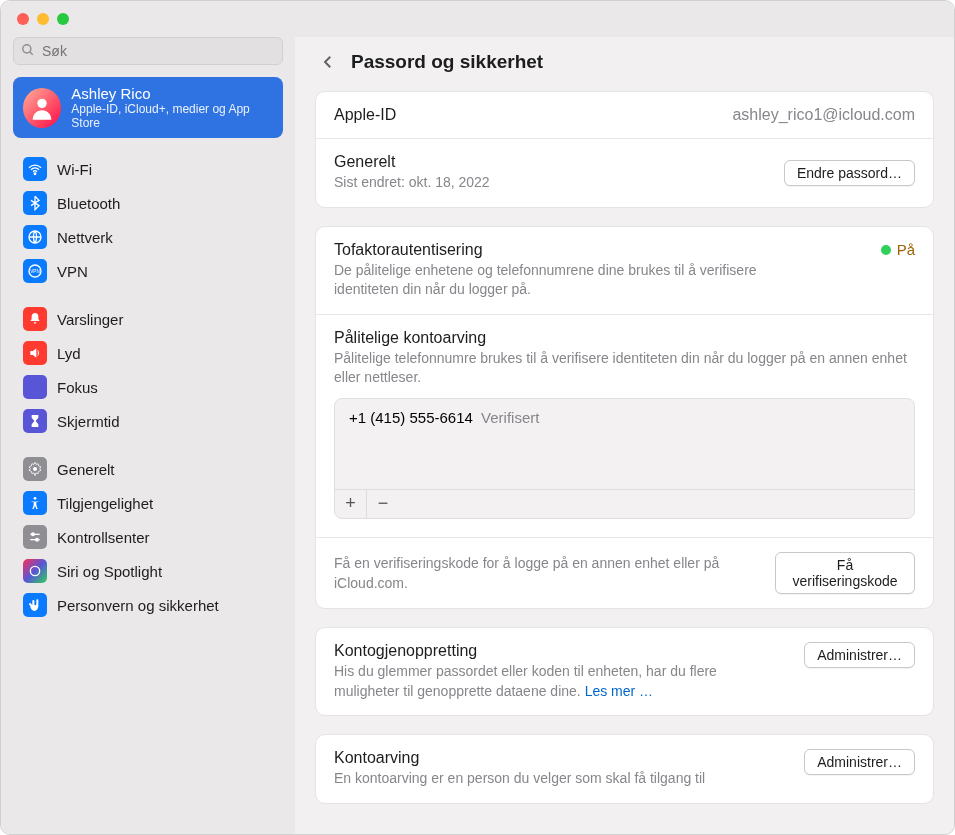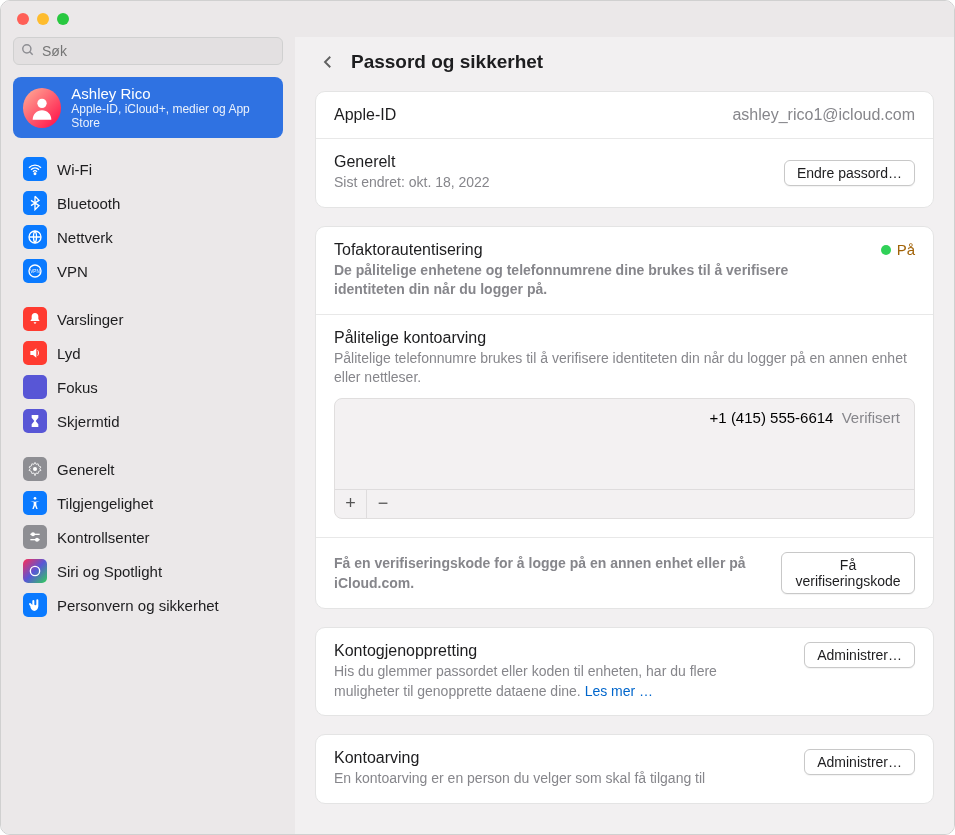--- a/index.html
+++ b/index.html
@@ -129,21 +129,21 @@
 }
 .row {
   padding: 14px 18px;
   border-bottom: 1px solid #e8e8e8;
 }
 .row:last-child { border-bottom: none; }
 .row-line { display:flex; justify-content: space-between; align-items:center; }
 .row-title { font-size: 16px; color: #1d1d1f; }
 .row-value { font-size: 16px; color: #86868b; }
 .row-sub { font-size: 14px; color: #86868b; margin-top: 2px; line-height: 1.4; }
-.row-sub-wide { max-width: 480px; font-weight: bold; }
+.row-sub-wide { max-width: 480px; }
 .btn {
   background: #fff;
   border: 1px solid #c8c8c8;
   border-radius: 6px;
   padding: 4px 12px;
   font-size: 14px;
   color: #1d1d1f;
   cursor: pointer;
   box-shadow: 0 1px 1px rgba(0,0,0,0.05);
 }
@@ -156,21 +156,20 @@
   background: #f3f1f2;
   border: 1px solid #e0dede;
   border-radius: 8px;
   margin: 10px 0 4px 0;
   overflow: hidden;
 }
 .phone-entry {
   padding: 10px 14px;
   font-size: 15px;
   min-height: 90px;
-  text-align: right;
 }
 .verified { color: #86868b; margin-left: 4px; }
 .phone-controls {
   display:flex; border-top: 1px solid #dedcdd;
 }
 .phone-controls button {
   width: 32px; height: 28px;
   border: none; background: transparent;
   border-right: 1px solid #dedcdd;
   font-size: 18px; color: #555;

